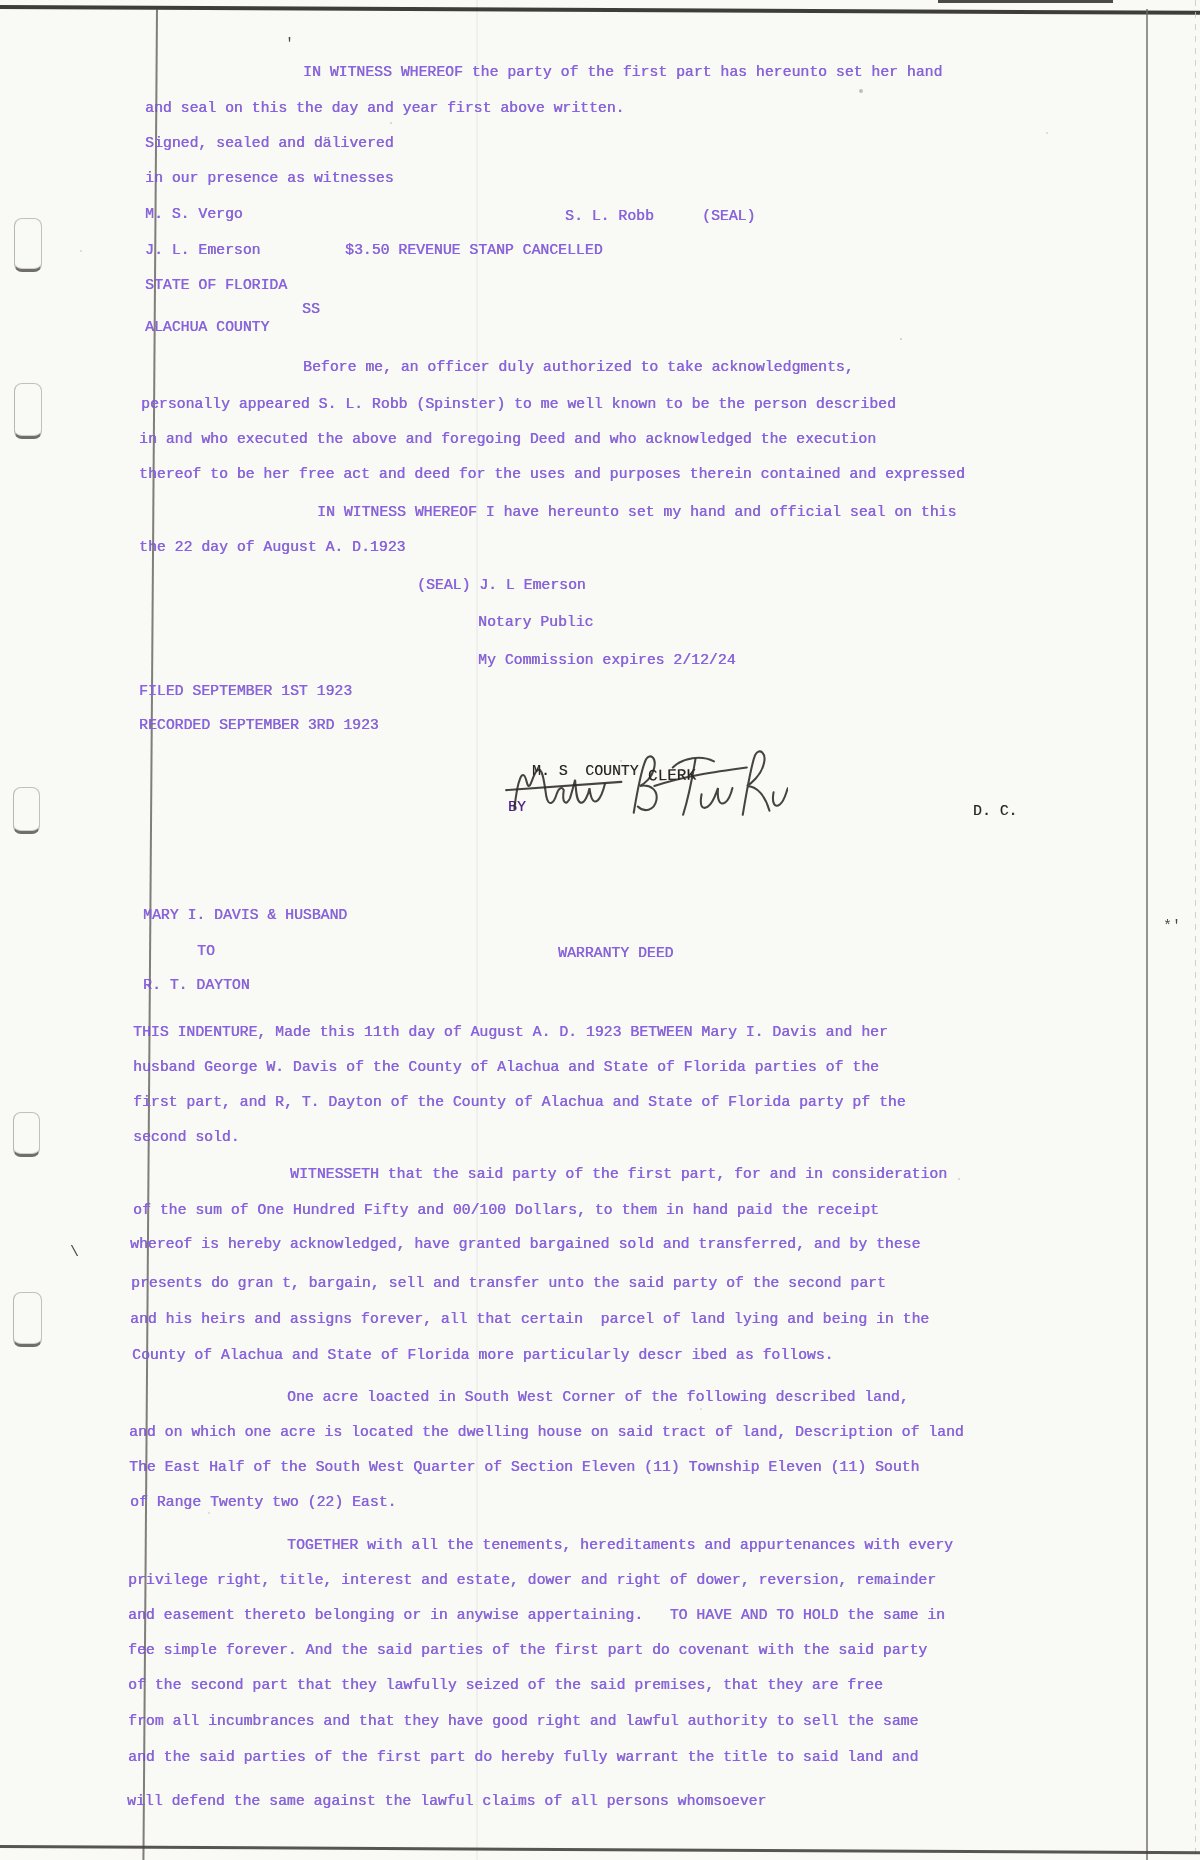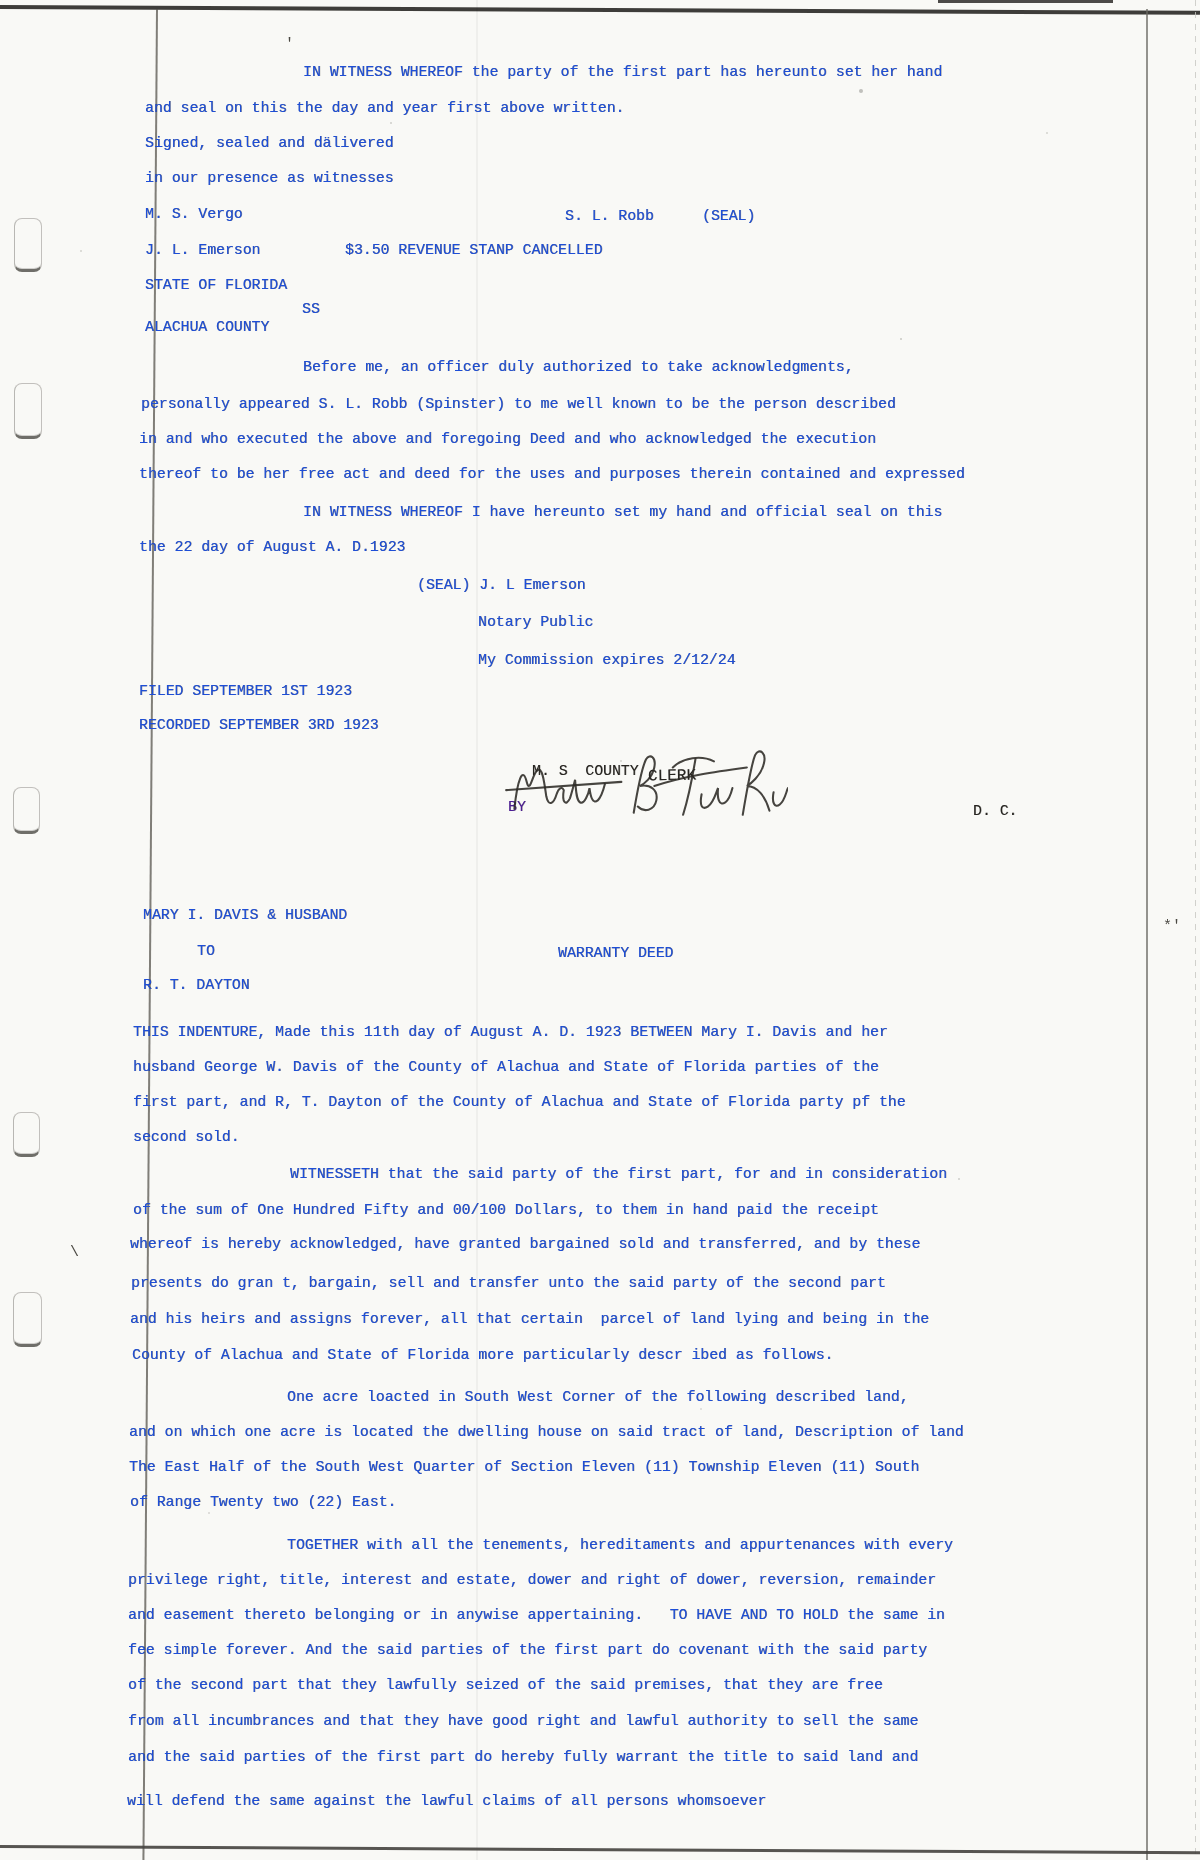--- a/index.html
+++ b/index.html
@@ -17,21 +17,21 @@
     transform:rotate(0.3deg);transform-origin:left center;opacity:.9;}
   .rule-left{left:156px;top:9px;width:1.7px;height:1851px;background:#57544e;
     transform:rotate(0.42deg);transform-origin:top left;opacity:.75;}
   .rule-right{left:1146px;top:9px;width:2px;height:1851px;background:#6a6862;opacity:.7;}
   .rule-edge{left:1195px;top:0;width:1.4px;height:1860px;
     background:repeating-linear-gradient(180deg,#c6c6c1 0 6px,transparent 6px 12px);opacity:.8;}
   .rule-fold{left:476px;top:0;width:2px;height:1860px;background:rgba(0,0,0,0.04);}
   
   .tline{
     position:absolute;white-space:pre;font-size:14.8px;line-height:19px;
-    color:#1d4ed8;letter-spacing:0;
+    color:#8b5cf6;letter-spacing:0;
     text-shadow:0.5px 0 0 rgba(38,36,32,0.45), 0 0.3px 0 rgba(38,36,32,0.18);
   }
   
   .punch{
     position:absolute;border:1px solid rgba(150,148,142,.55);
     border-bottom:3px solid rgba(88,86,80,.85);
     border-left:1.4px solid rgba(120,118,112,.5);
     border-radius:8px;box-shadow:inset 0 -1px 0 rgba(90,88,82,.25);
   }
   .stray{position:absolute;font-size:15px;color:#4a4842;white-space:pre;}
@@ -87,21 +87,21 @@
       <div class="tline" style="left: 702px; top: 207px;">(SEAL)</div>
       <div class="tline" style="left: 145px; top: 241px;">J. L. Emerson</div>
       <div class="tline" style="left: 345px; top: 241px;">$3.50 REVENUE STANP CANCELLED</div>
       <div class="tline" style="left: 145px; top: 276px;">STATE OF FLORIDA</div>
       <div class="tline" style="left: 302px; top: 300px;">SS</div>
       <div class="tline" style="left: 145px; top: 318px;">ALACHUA COUNTY</div>
       <div class="tline" style="left: 303px; top: 358px;">Before me, an officer duly authorized to take acknowledgments,</div>
       <div class="tline" style="left: 141px; top: 395px;">personally appeared S. L. Robb (Spinster) to me well known to be the person described</div>
       <div class="tline" style="left: 139px; top: 430px;">in and who executed the above and foregoing Deed and who acknowledged the execution</div>
       <div class="tline" style="left: 139px; top: 465px;">thereof to be her free act and deed for the uses and purposes therein contained and expressed</div>
-      <div class="tline" style="left: 303px; top: 503px; text-align: right;">IN WITNESS WHEREOF I have hereunto set my hand and official seal on this</div>
+      <div class="tline" style="left: 317px; top: 503px; text-align: right;">IN WITNESS WHEREOF I have hereunto set my hand and official seal on this</div>
       <div class="tline" style="left: 139px; top: 538px;">the 22 day of August A. D.1923</div>
       <div class="tline" style="left: 417px; top: 576px;">(SEAL) J. L Emerson</div>
       <div class="tline" style="left: 478px; top: 613px;">Notary Public</div>
       <div class="tline" style="left: 478px; top: 651px;">My Commission expires 2/12/24</div>
       <div class="tline" style="left: 139px; top: 682px;">FILED SEPTEMBER 1ST 1923</div>
       <div class="tline" style="left: 139px; top: 716px;">RECORDED SEPTEMBER 3RD 1923</div>
       <div class="tline" style="left: 143px; top: 906px;">MARY I. DAVIS &amp; HUSBAND</div>
       <div class="tline" style="left: 197px; top: 942px;">TO</div>
       <div class="tline" style="left: 558px; top: 944px;">WARRANTY DEED</div>
       <div class="tline" style="left: 143px; top: 976px;">R. T. DAYTON</div>

